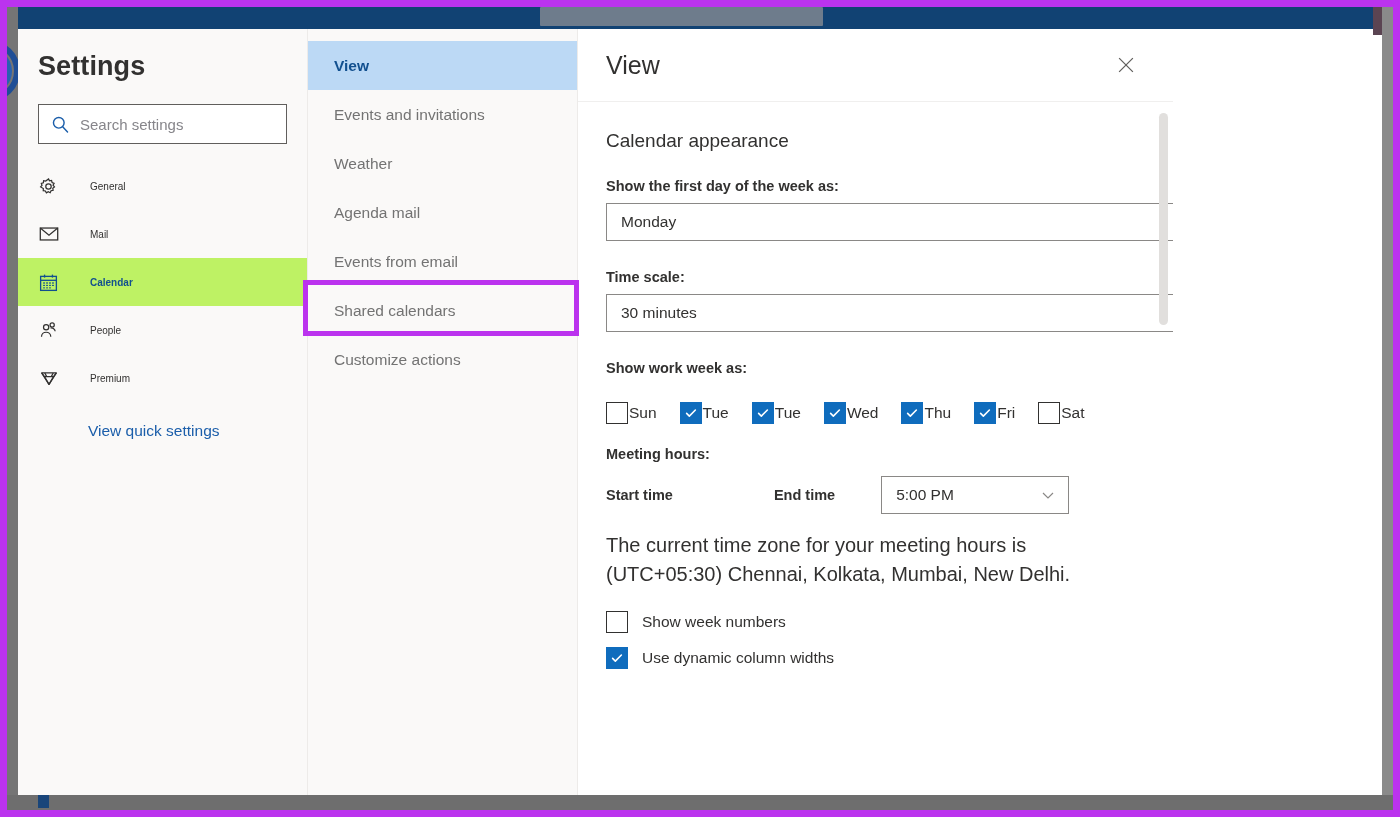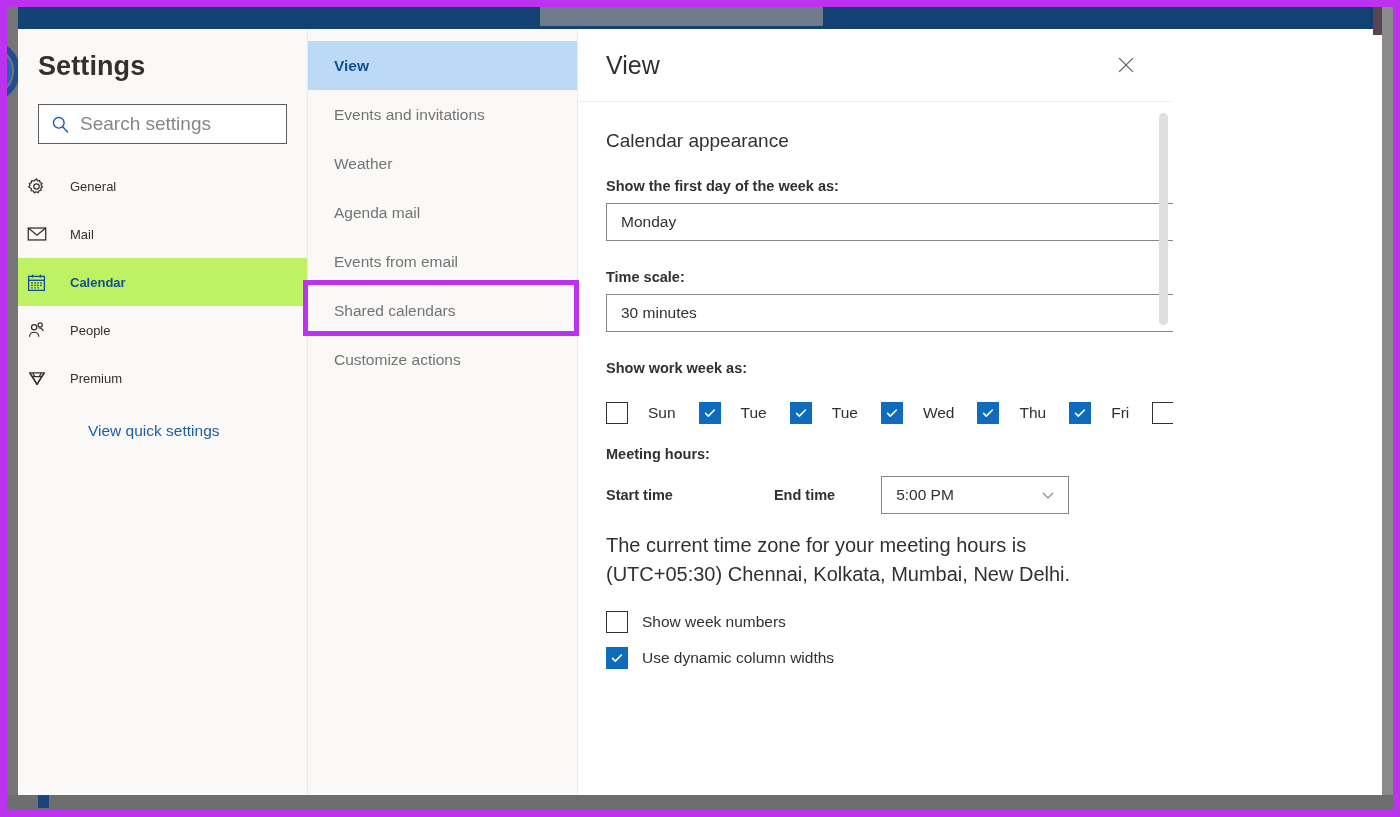--- a/index.html
+++ b/index.html
@@ -99,37 +99,38 @@
     display: flex;
     align-items: center;
     padding-left: 12px;
   }
   #search-wrap .mag { flex: 0 0 auto; display:flex; align-items:center; }
   #search-input {
     border: none;
     outline: none;
     flex: 1;
     font-family: "Liberation Sans", sans-serif;
-    font-size: 19px;
+    font-size: 15px;
     color: #4c1d95;
     padding-left: 10px;
     background: transparent;
   }
   #search-input::placeholder { color: #86858a; }
 
   .nav-list { margin-top: 18px; }
 
   .nav-item {
     display: flex;
     align-items: center;
     height: 48px;
-    padding-left: 8px;
+    padding-left: 20px;
     cursor: pointer;
     color: #323130;
-    font-size: 13px;
+    font-size: 10px;
+    gap: 8px;
   }
   .nav-item .nav-icon {
     width: 26px;
     display: flex;
     align-items: center;
     justify-content: flex-start;
     margin-right: 18px;
   }
   .nav-item.selected {
     background: #bef264;
@@ -274,21 +275,21 @@
   }
   .cb.checked {
     background: #0f6cbd;
     border-color: #0f6cbd;
   }
   .cb .tick { display: none; }
   .cb.checked .tick { display: block; }
   .day-label {
     font-size: 15.5px;
     color: #323130;
-    margin-left: 20px;
+    margin-left: 1px;
   }
 
   #meeting-hours-row {
     display: flex;
     align-items: center;
     margin-top: 14px;
     gap: 34px;
   }
   .mh-label {
     font-size: 14.5px;

